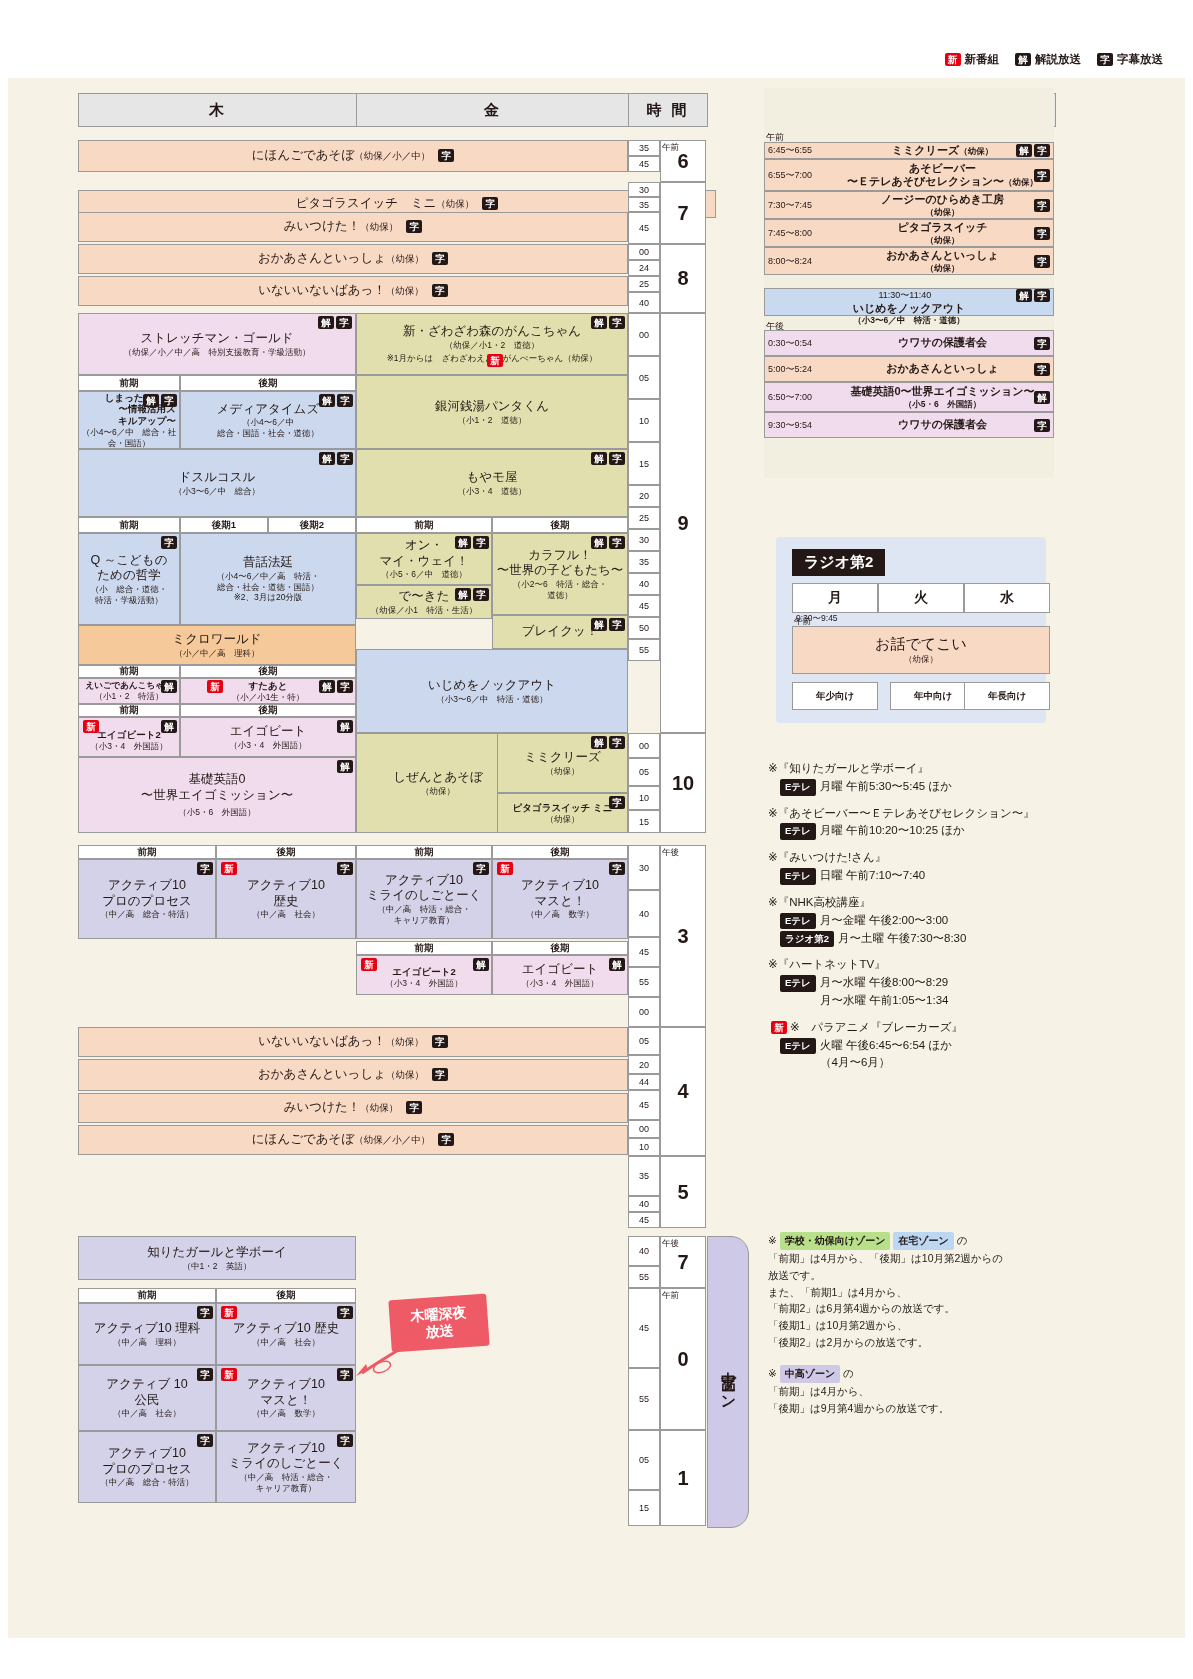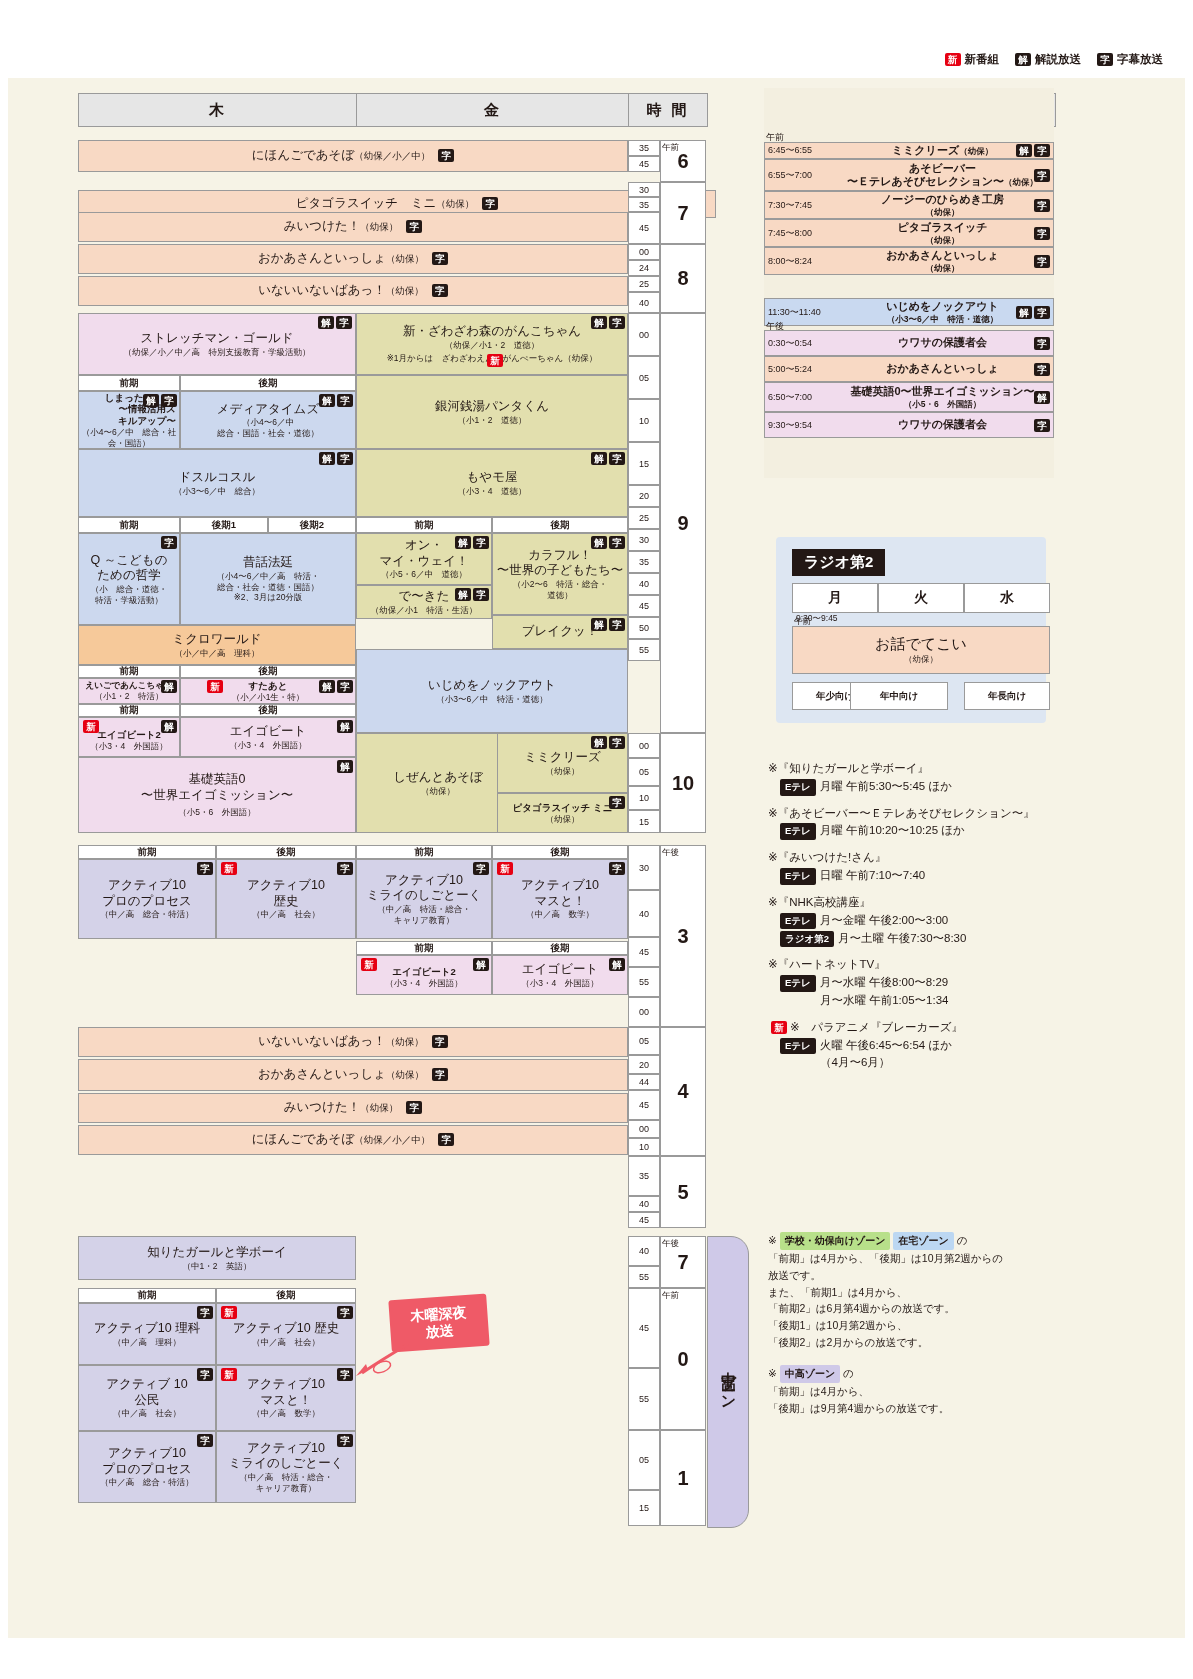--- a/index.html
+++ b/index.html
@@ -562,21 +562,21 @@
   <div class="satrow peach" style="left:764px;top:247px;width:290px;height:28px;">
     <span class="sattime">8:00〜8:24</span>
     <span class="sattitle">
         <div>おかあさんといっしょ</div>
         <div class="t3">（幼保）</div>
       </span>
     <span class="mark" style="right:3px;">
         <span class="bx blk">字</span>
       </span>
   </div>
-  <div class="satrow lblue" style="left:764px;top:298px;width:290px;height:28px;">
+  <div class="satrow lblue" style="left:764px;top:288px;width:290px;height:28px;flex-direction:column;">
     <span class="sattime">11:30〜11:40</span>
     <span class="sattitle">
         <div>いじめをノックアウト</div>
         <div class="t3">（小3〜6／中　特活・道徳）</div>
       </span>
     <span class="mark" style="right:3px;">
         <span class="bx blk">解</span>
         <span class="bx blk">字</span>
       </span>
   </div>
@@ -619,21 +619,21 @@
   <div class="seg" style="left:792px;top:583px;width:86px;height:30px;font-size:14px;">月</div>
   <div class="seg" style="left:878px;top:583px;width:86px;height:30px;font-size:14px;">火</div>
   <div class="seg" style="left:964px;top:583px;width:86px;height:30px;font-size:14px;">水</div>
   <div style="position:absolute;left:794px;top:616px;font-size:8.5px;">午前</div>
   <div class="cell peach" style="left:792px;top:626px;width:258px;height:48px;background:#f8d9c4;">
     <div class="t1" style="font-size:15px;">お話でてこい</div>
     <div class="t3">（幼保）</div>
     <span style="position:absolute;left:3px;top:-14px;font-size:8.5px;">9:30〜9:45</span>
   </div>
   <div class="seg" style="left:792px;top:682px;width:86px;height:28px;">年少向け</div>
-  <div class="seg" style="left:850px;top:682px;width:98px;height:28px;">年中向け</div>
+  <div class="seg" style="left:890px;top:682px;width:86px;height:28px;">年中向け</div>
   <div class="seg" style="left:964px;top:682px;width:86px;height:28px;">年長向け</div>
 
   <div class="notes">
     <div class="note">
       <div>※『知りたガールと学ボーイ』</div>
       <div style="margin-left:12px;"><span class="etele">Eテレ</span><span>月曜 午前5:30〜5:45 ほか</span></div>
     </div>
     <div class="note">
       <div>※『あそビーバー〜Ｅテレあそびセレクション〜』</div>
       <div style="margin-left:12px;"><span class="etele">Eテレ</span><span>月曜 午前10:20〜10:25 ほか</span></div>

